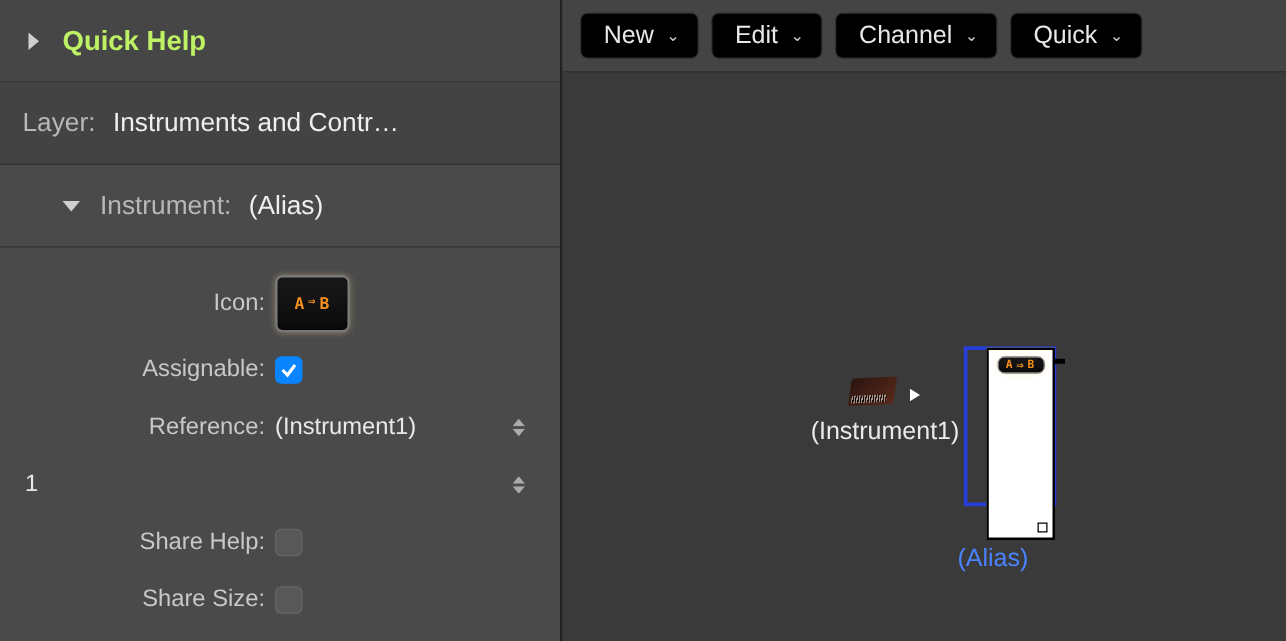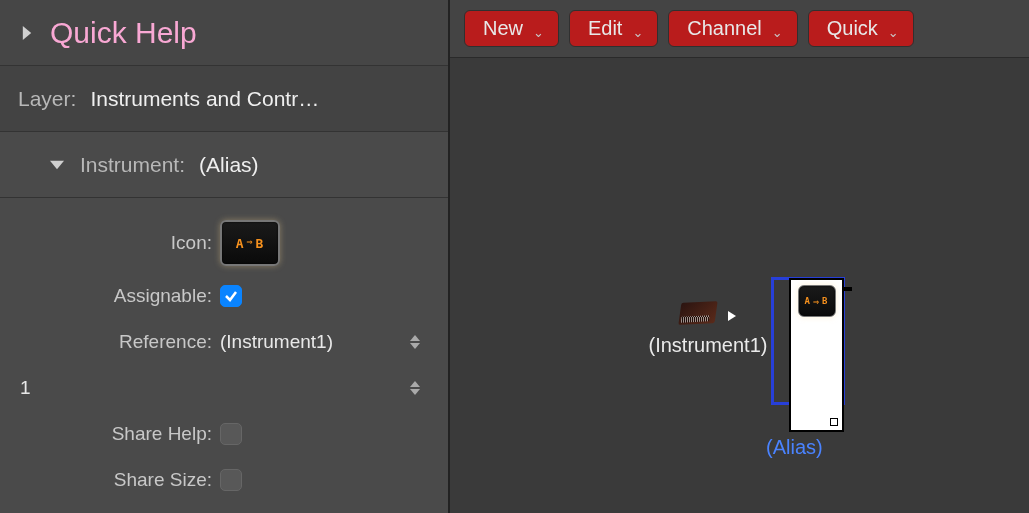--- a/index.html
+++ b/index.html
@@ -26,28 +26,28 @@
       position: relative;
     }
     .toolbar {
       display: flex;
       gap: 10px;
       padding: 10px 14px;
       background: #444;
       border-bottom: 1px solid #2a2a2a;
     }
     .tb-btn {
-      background: #b91c1c;
+      background: #000000;
       border: 1px solid #303030;
       border-radius: 6px;
       color: #e8e8e8;
       padding: 6px 14px 6px 18px;
       font-size: 20px;
       display: flex;
-      align-items: flex-end;
+      align-items: center;
       gap: 10px;
       cursor: pointer;
     }
     .tb-btn .chev { font-size: 13px; color: #c8c8c8; }
     .section-header {
       display: flex;
       align-items: center;
       height: 66px;
       padding: 0 18px;
       border-bottom: 1px solid #333;
@@ -57,21 +57,21 @@
     .layer-hdr { background: #434343; }
     .instrument-hdr { background: #4a4a4a; padding-left: 48px; }
     .disclosure {
       width: 18px;
       height: 18px;
       display: flex;
       align-items: center;
       justify-content: center;
     }
     .disclosure svg { fill: #d0d0d0; }
-    .hdr-title { font-weight: 400; font-size: 30px; color: #f9a8d4; }
+    .hdr-title { font-weight: 700; font-size: 22px; color: #bef264; }
     .hdr-label { color: #b8b8b8; font-size: 21px; }
     .hdr-value { color: #efefef; font-size: 21px; font-weight: 500; }
     .inspector-body {
       padding: 22px 20px 10px 20px;
       display: flex;
       flex-direction: column;
       gap: 14px;
     }
     .row {
       display: flex;
@@ -197,21 +197,21 @@
     }
     .alias-inner {
       position: absolute;
       right: -2px; top: -2px;
       width: 55px;
       height: 154px;
       border: 2px solid #000;
       background: #fff;
     }
     .alias-inner .icon-well {
-      width: 38px; height: 32px;
+      width: 38px; height: 14px;
       border-width: 1px;
       margin: 5px auto 0 auto;
     }
     .alias-inner .icon-ab { font-size: 9px; }
     .alias-handle {
       position: absolute;
       right: 4px; bottom: 4px;
       width: 8px; height: 8px;
       border: 1px solid #000;
       background: #fff;

